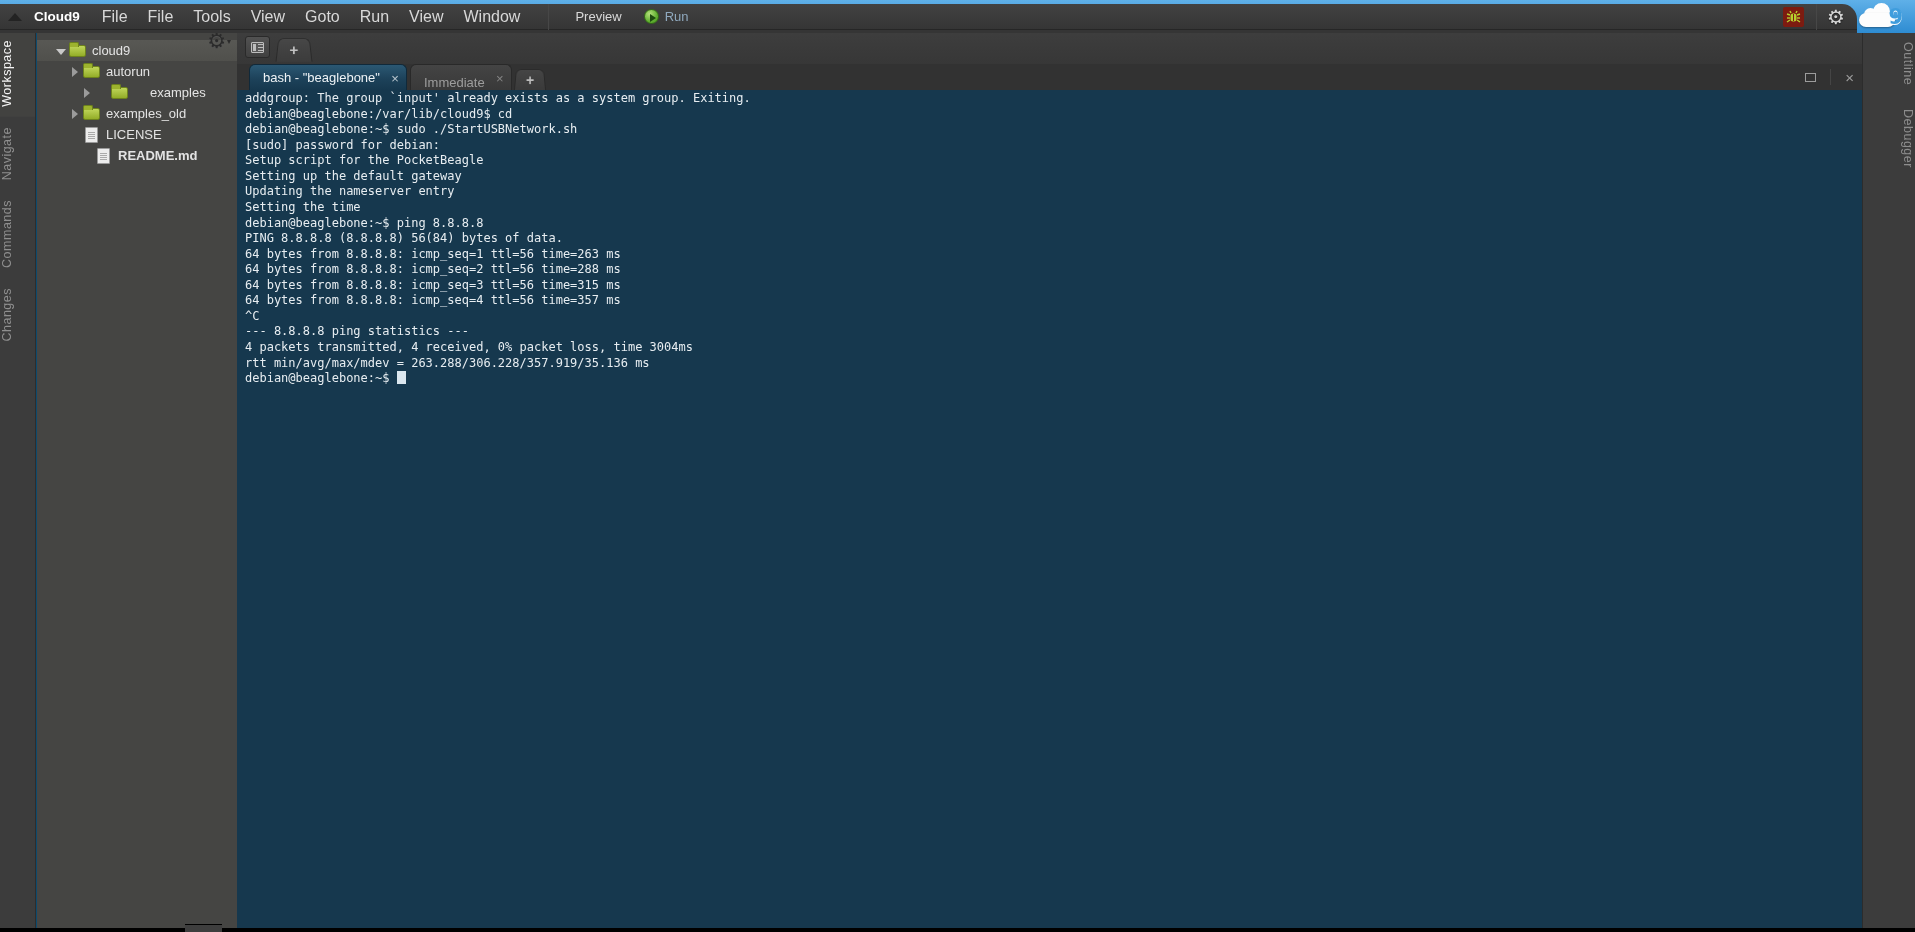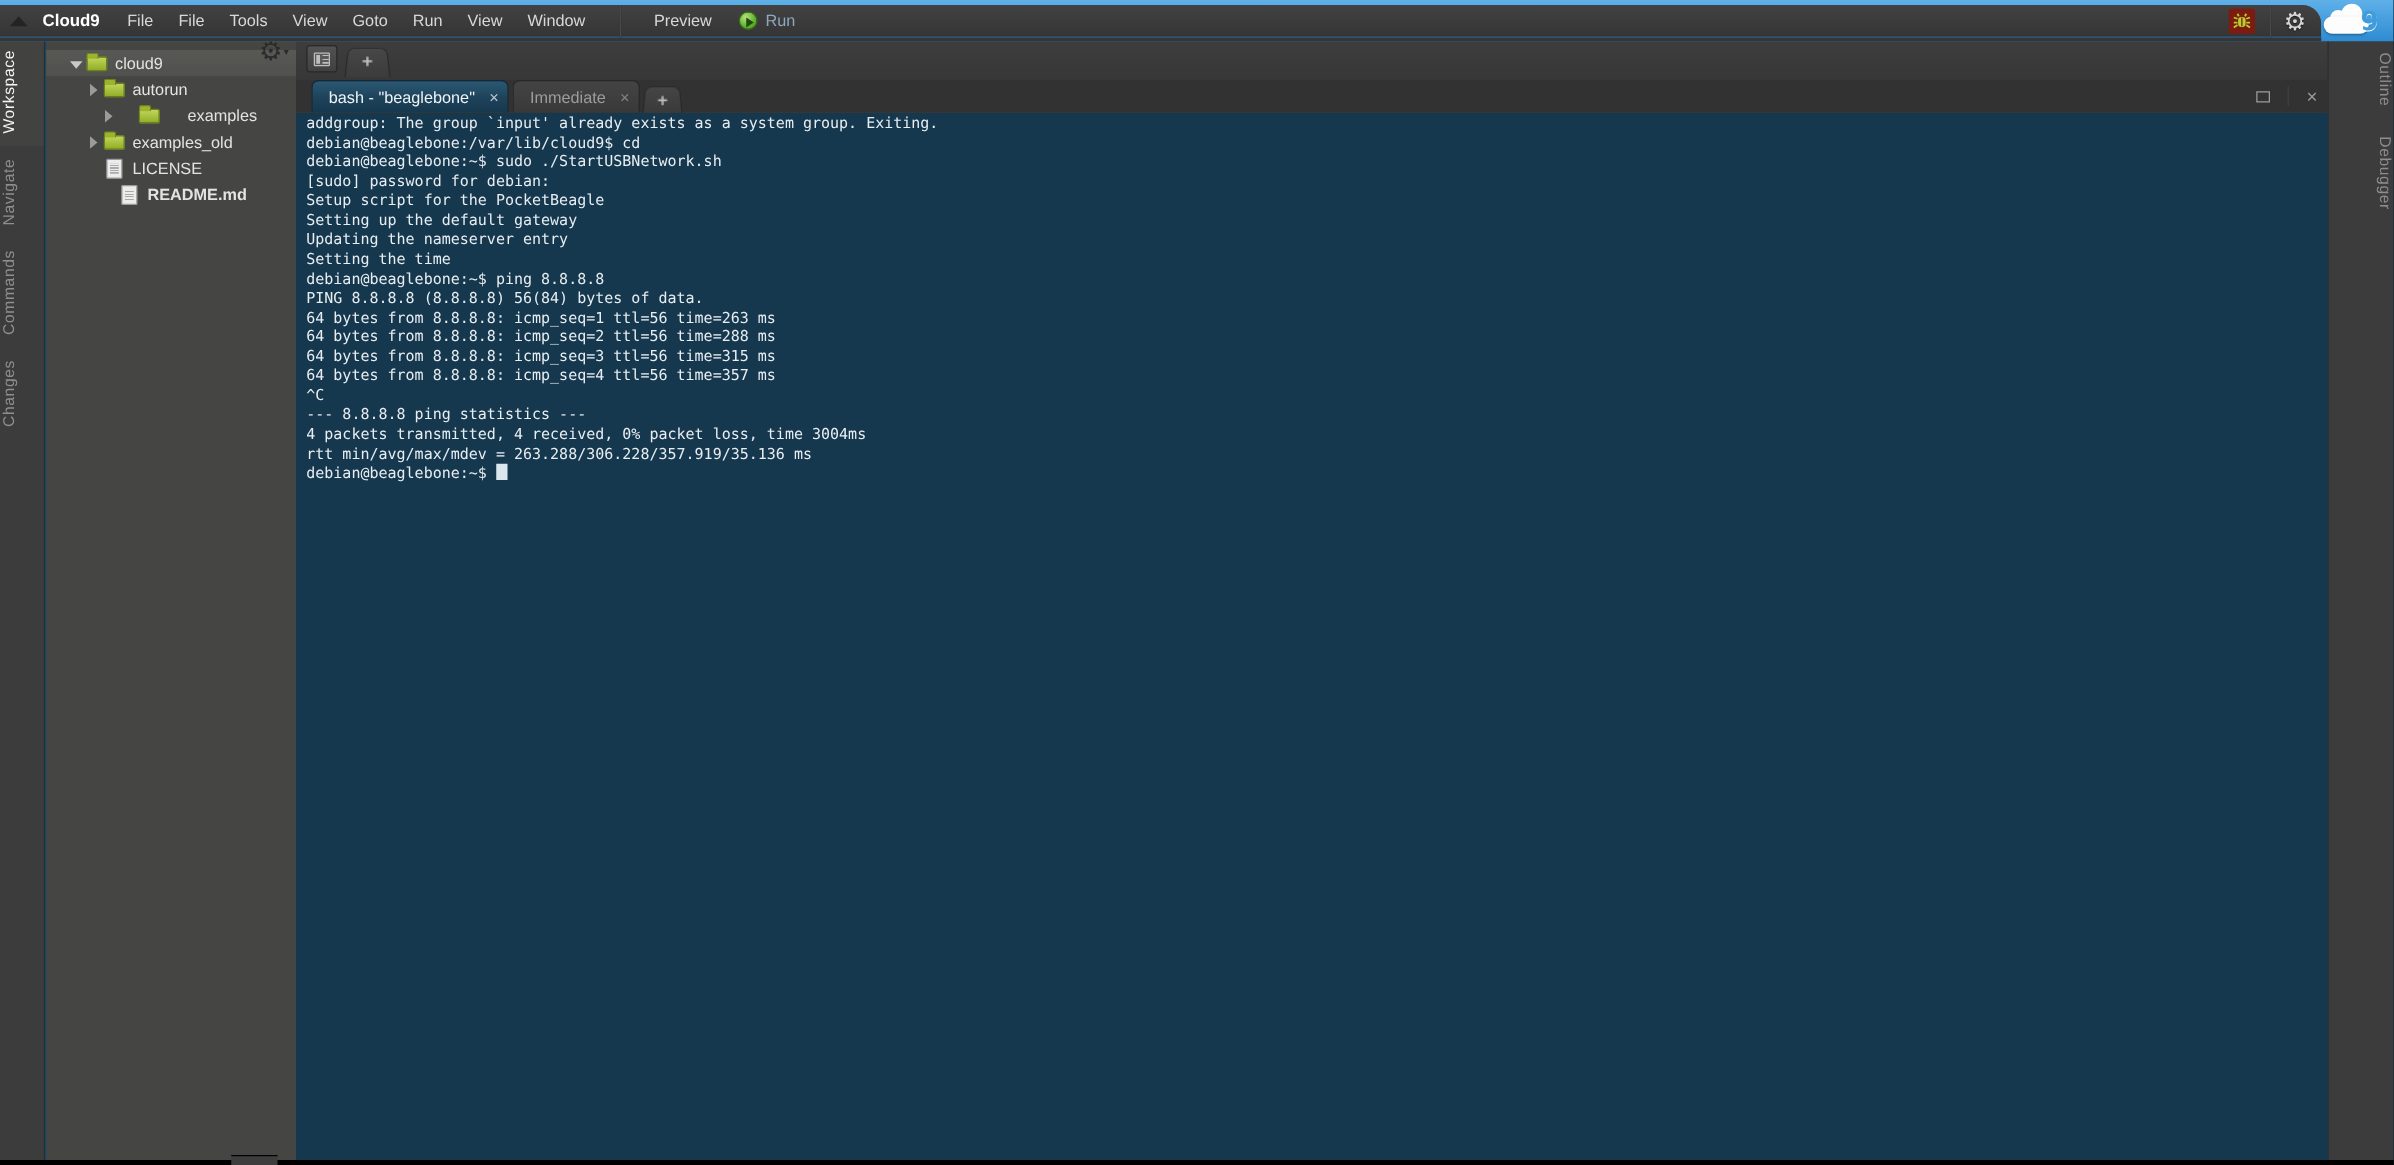--- a/index.html
+++ b/index.html
@@ -13,21 +13,21 @@
   .blue-layer { position:absolute; top:0; left:0; right:0; height:33px;
     background:linear-gradient(#5fb0e8,#2e8cd2); z-index:5; }
   .topbar { position:absolute; top:4px; left:0; right:58px; height:26px;
     background:linear-gradient(#424242,#353535); border-bottom:1px solid #262626;
     border-top-right-radius:15px; z-index:6; display:flex; align-items:center; }
   .menubar-fill { position:absolute; top:30px; left:0; right:58px; height:3px; background:#353535; z-index:6; }
   .collapse-btn { width:30px; height:26px; display:flex; align-items:center; justify-content:center; }
   .tri-up { width:0; height:0; border-left:7px solid transparent; border-right:7px solid transparent;
     border-bottom:8px solid #232323; }
   .brand { color:#fff; font-weight:bold; font-size:13.5px; padding:0 12px 0 4px; }
-  .menu-item { color:#d8d8d8; font-size:13px; padding:0 10px; height:26px; line-height:26px; cursor:default; }
+  .menu-item { color:#d8d8d8; font-size:16px; padding:0 10px; height:26px; line-height:26px; cursor:default; }
   .v-div { width:1px; height:26px; background:#232323; border-right:1px solid #474747; margin:0 14px 0 18px; }
   .preview-label { color:#d8d8d8; font-size:13px; padding:0 12px; }
   .run-btn { display:flex; align-items:center; gap:6px; padding:0 10px; }
   .run-circle { width:15px; height:15px; border-radius:50%;
     background:radial-gradient(circle at 35% 30%, #b5e07c, #61b031 60%, #4a9422);
     border:1px solid #356f17; position:relative; }
   .run-circle::after { content:""; position:absolute; left:5px; top:3.5px; width:0; height:0;
     border-left:6px solid #1d4a10; border-top:4px solid transparent; border-bottom:4px solid transparent; }
   .run-label { color:#8fa8bd; font-size:13px; }
   .topbar-right { position:absolute; right:64px; top:4px; height:26px; display:flex; align-items:center; z-index:7; }
@@ -88,21 +88,21 @@
   .header-plus { position:absolute; left:40px; top:7px; width:34px; height:24px;
     background:linear-gradient(#474747,#3c3c3c); border:1px solid #2a2a2a; border-bottom:none;
     border-radius:6px 6px 0 0; color:#c2c2c2; font-size:15px; font-weight:bold;
     display:flex; align-items:center; justify-content:center;
     transform:perspective(30px) rotateX(12deg); }
   .tabbar { position:relative; height:26px; background:#323232; display:flex; align-items:flex-end; }
   .tab { height:26px; display:inline-flex; align-items:center; font-size:13px; position:relative;
     padding:0 26px 0 13px; border-radius:6px 6px 0 0; margin-right:3px; cursor:default; }
   .tab.active { background:linear-gradient(#2b5873 0%, #1d425a 55%, #16384e 100%);
     border:1px solid #10293a; border-bottom:none; color:#eef3f6; margin-left:12px; }
-  .tab.inactive { background:linear-gradient(#444444,#393939); border:1px solid #292929; border-bottom:none; color:#9d9d9d; }
+  .tab.inactive { background:linear-gradient(#444444,#393939); border:1px solid #292929; border-bottom:none; color:#9d9d9d;align-items:flex-end; }
   .tab .tab-close { position:absolute; right:7px; top:50%; transform:translateY(-50%);
     font-size:13px; opacity:.75; line-height:13px; }
   .tab-plus { height:22px; width:30px; margin-bottom:0; background:linear-gradient(#454545,#3a3a3a);
     border:1px solid #292929; border-bottom:none; border-radius:6px 6px 0 0; color:#bdbdbd; font-size:14px;
     font-weight:bold; display:flex; align-items:center; justify-content:center;
     transform:perspective(30px) rotateX(12deg); }
   .tabbar-right { position:absolute; right:8px; top:0; height:26px; display:flex; align-items:center; gap:14px; }
   .restore-icon { width:11px; height:9px; border:1px solid #9c9c9c; position:relative; background:#323232; }
   .restore-icon::before { content:""; position:absolute; left:2px; top:-4px; width:11px; height:9px;
     border:1px solid #9c9c9c; background:#323232; z-index:-1; }

